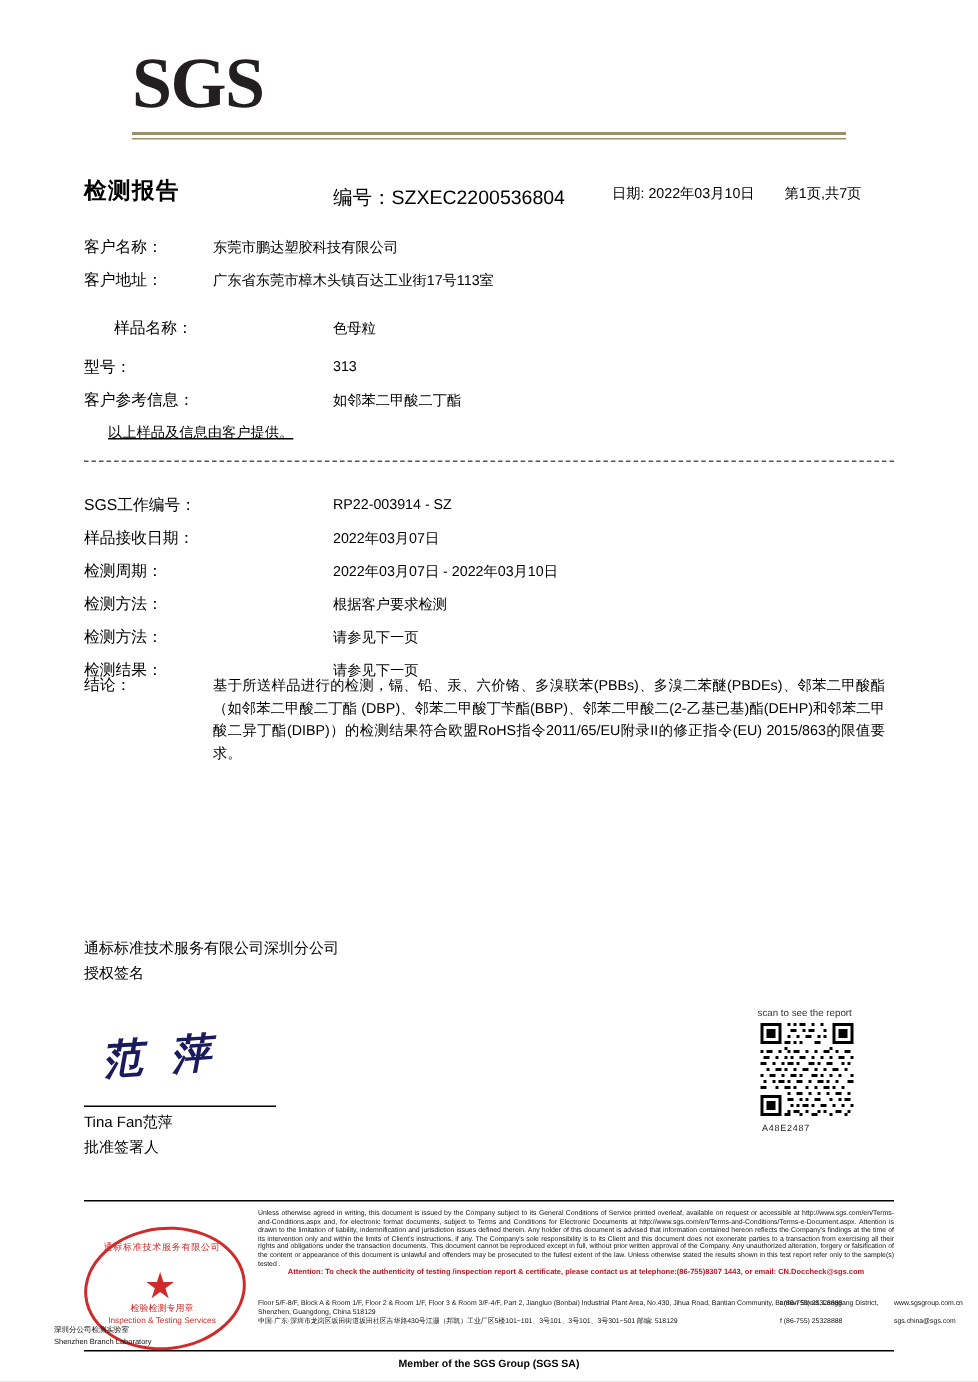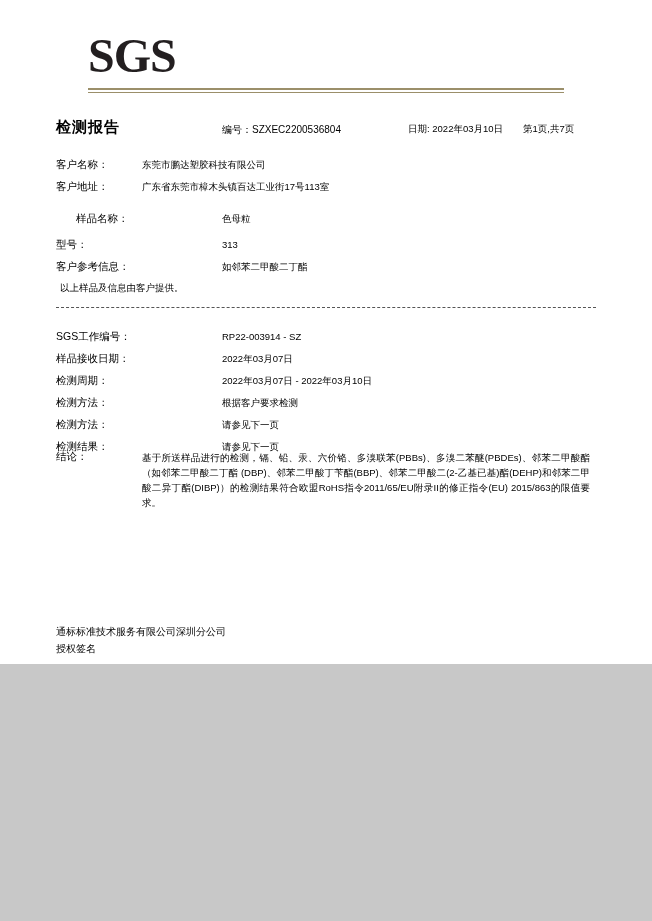--- a/index.html
+++ b/index.html
@@ -6,21 +6,21 @@
     margin: 0;
     padding: 0;
     background: #c8c8c8;
   }
   body {
     font-family: "Liberation Sans", sans-serif;
   }
   .page {
     position: relative;
     width: 652px;
-    height: 664px;
+    height: 921px;
     background: #ffffff;
     overflow: hidden;
   }
   .sheet {
     position: absolute;
     left: 0; top: 0;
     width: 652px;
     height: 921px;
     background: #fff;
   }
@@ -61,21 +61,21 @@
     top: 118px;
     font-size: 15px;
     font-weight: bold;
     color: #000;
     letter-spacing: 1px;
   }
   .hdr-no {
     position: absolute;
     left: 222px;
     top: 123px;
-    font-size: 10px;
+    font-size: 13px;
     color: #000;
   }
   .hdr-date {
     position: absolute;
     left: 408px;
     top: 123px;
     font-size: 9.5px;
     color: #000;
   }
   .hdr-page {
@@ -99,23 +99,24 @@
     left: 142px;
     font-size: 9.5px;
     color: #000;
     white-space: nowrap;
   }
   .field-value.ind {
     left: 222px;
   }
   .note-line {
     position: absolute;
-    left: 60px;
+    left: 72px;
     font-size: 9.5px;
     color: #000;
+    text-decoration: underline;
   }
 
   .dashed {
     position: absolute;
     left: 56px;
     width: 540px;
     border-top: 1px dashed #555;
     height: 0;
   }
 

